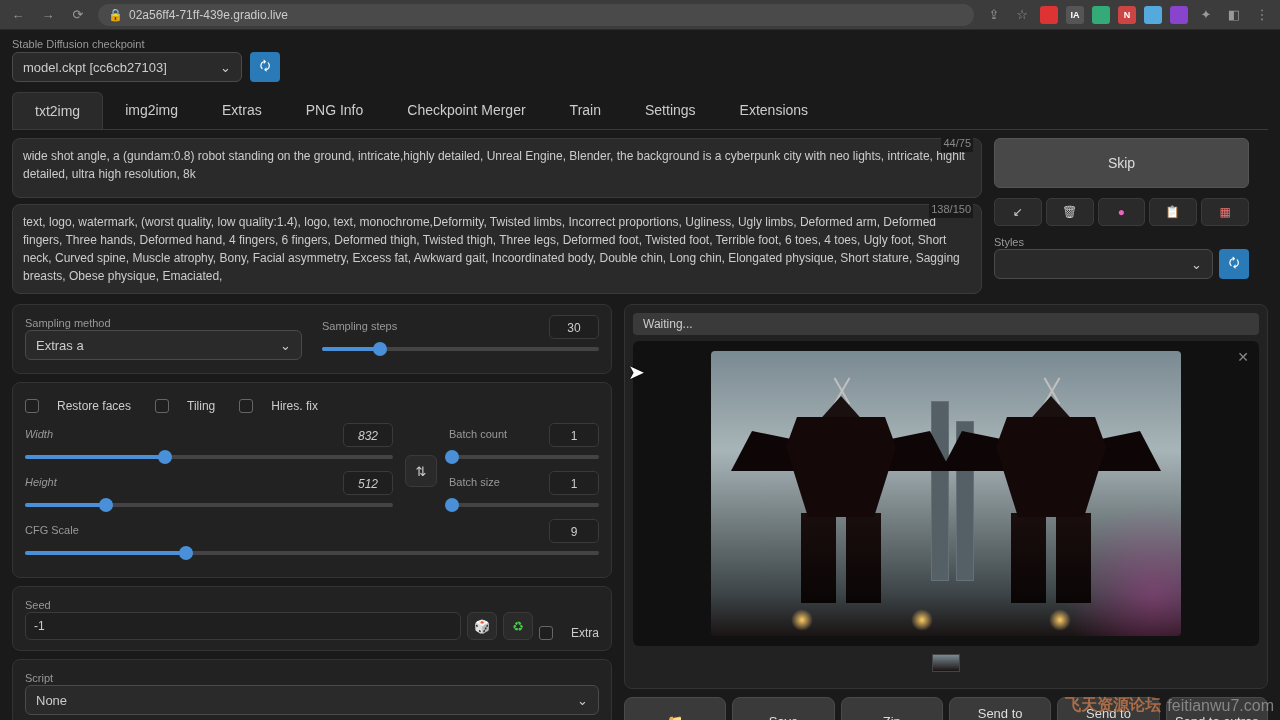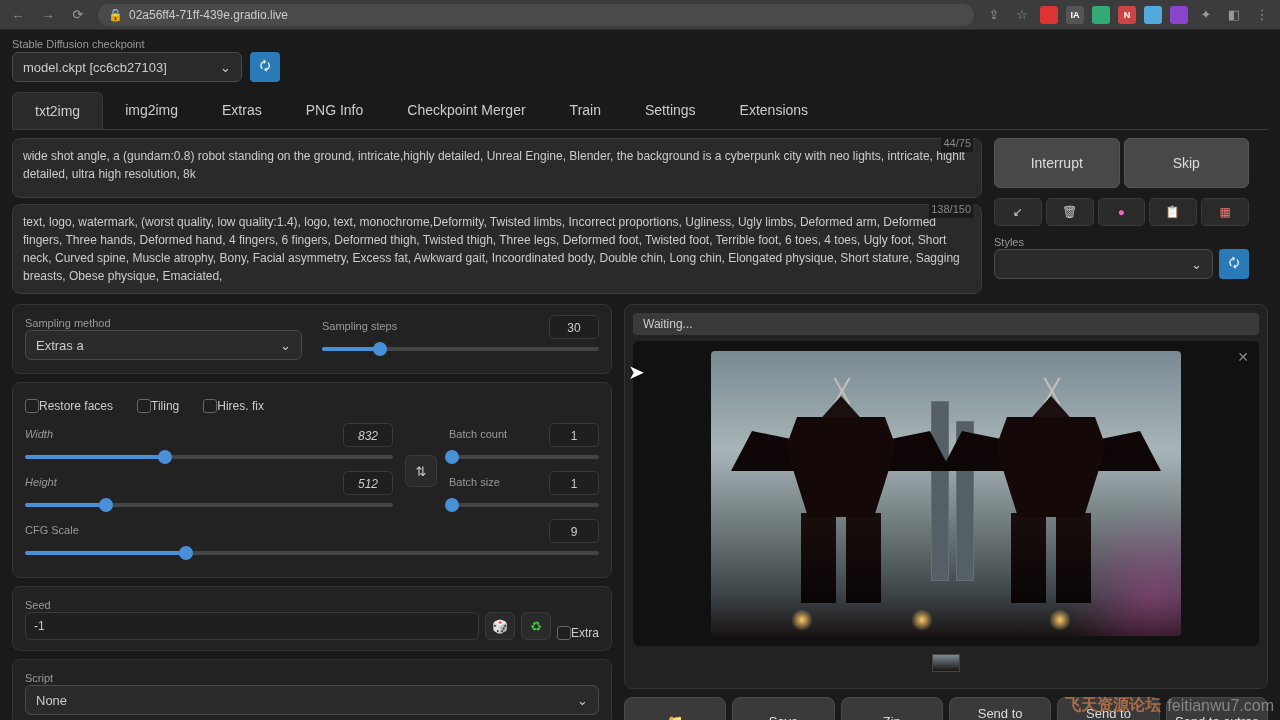--- a/index.html
+++ b/index.html
@@ -54,21 +54,21 @@
 .half { flex:1; }
 .slider-row { margin-bottom:8px; }
 .slider-head { display:flex; justify-content:space-between; align-items:center; margin-bottom:4px; }
 .slider-track { position:relative; height:12px; display:flex; align-items:center; }
 .track-bg { height:4px; background:#444; border-radius:2px; flex:1; position:relative; }
 .track-fill { position:absolute; left:0; top:0; height:4px; background:#4a90d9; border-radius:2px; }
 .thumb { position:absolute; width:14px; height:14px; background:#4a90d9; border-radius:50%; top:-5px; margin-left:-7px; }
 .num-box { width:50px; height:24px; background:#1f1f1f; border:1px solid #3a3a3a; border-radius:5px; text-align:center; color:#ccc; font-size:12px; line-height:24px; }
 
 .check-row { display:flex; gap:24px; margin:6px 0 10px; }
-.chk { display:flex; align-items:center; gap:0; font-size:12px; color:#ccc; }
+.chk { display:flex; align-items:center; gap:18px; font-size:12px; color:#ccc; }
 .chk-box { width:14px; height:14px; border:1px solid #666; border-radius:3px; background:#1f1f1f; }
 
 .dim-group { display:flex; gap:12px; }
 .dim-left { flex:1;font-style:italic; }
 .dim-swap { width:32px; align-self:center; }
 .swap-btn { width:32px; height:32px; background:#2a2a2a; border:1px solid #3a3a3a; border-radius:6px; display:flex; align-items:center; justify-content:center; cursor:pointer; }
 
 .seed-row { display:flex; gap:6px; align-items:flex-end; }
 .seed-input { flex:1; background:#1f1f1f; border:1px solid #3a3a3a; border-radius:6px; height:28px; padding:0 8px; color:#ccc; font-size:12px; }
 
@@ -164,21 +164,20 @@
         <span class="counter">44/75</span>
         <span>wide shot angle, a (gundam:0.8) robot standing on the ground, intricate,highly detailed, Unreal Engine, Blender, the background is a cyberpunk city with neo lights, intricate, highlt detailed, ultra high resolution, 8k</span>
       </div>
       <div class="prompt-box">
         <span class="counter">138/150</span>
         <span>text, logo, watermark, (worst quality, low quality:1.4), logo, text, monochrome,Deformity, Twisted limbs, Incorrect proportions, Ugliness, Ugly limbs, Deformed arm, Deformed fingers, Three hands, Deformed hand, 4 fingers, 6 fingers, Deformed thigh, Twisted thigh, Three legs, Deformed foot, Twisted foot, Terrible foot, 6 toes, 4 toes, Ugly foot, Short neck, Curved spine, Muscle atrophy, Bony, Facial asymmetry, Excess fat, Awkward gait, Incoordinated body, Double chin, Long chin, Elongated physique, Short stature, Sagging breasts, Obese physique, Emaciated,</span>
       </div>
     </div>
     <div class="col-r">
       <div class="btn-row">
-        <div class="big-btn">Interrupt</div>
         <div class="big-btn">Skip</div>
       </div>
       <div class="icon-row">
         <div class="icon-btn">↙</div>
         <div class="icon-btn">🗑</div>
         <div class="icon-btn" style="color:#e6b">●</div>
         <div class="icon-btn">📋</div>
         <div class="icon-btn" style="color:#e77">▦</div>
       </div>
       <div class="styles-row">

